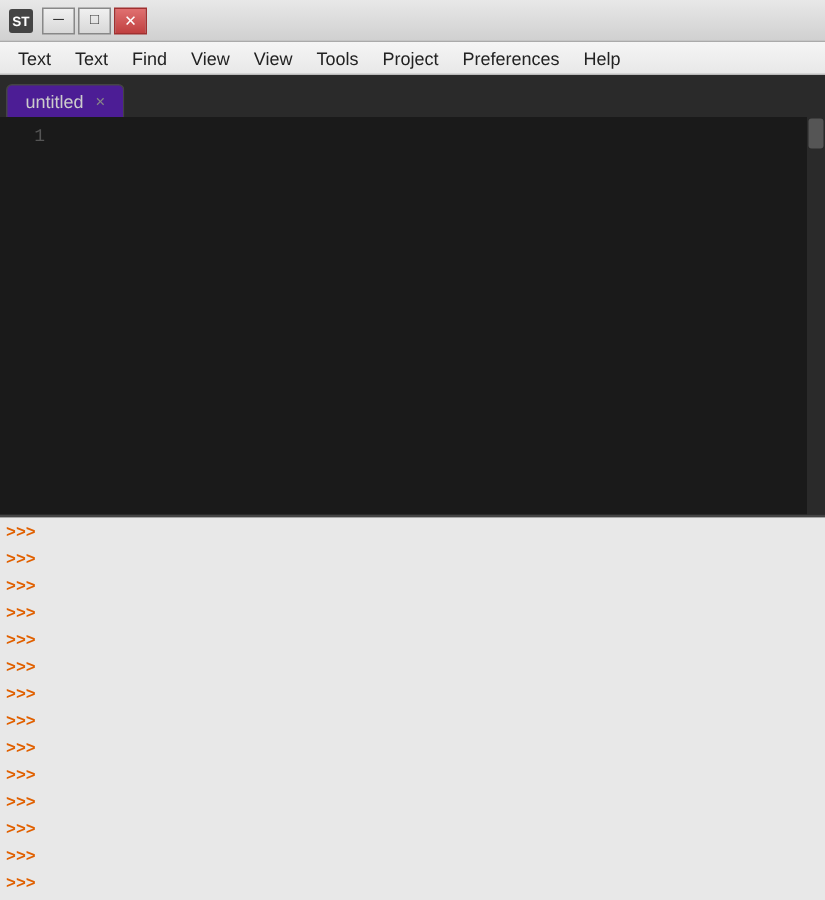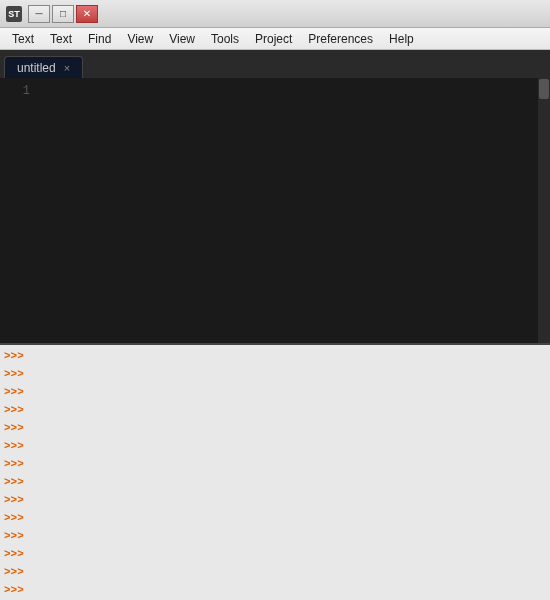--- a/index.html
+++ b/index.html
@@ -92,21 +92,21 @@
 
     
     #tab-bar {
       background: #2a2a2a;
       height: 28px;
       display: flex;
       align-items: flex-end;
       padding-left: 4px;
     }
     .editor-tab {
-      background: #0f172a;
+      background: #4c1d95;
       color: #ccc;
       font-size: 12px;
       padding: 4px 12px 3px 12px;
       border-top-left-radius: 4px;
       border-top-right-radius: 4px;
       display: flex;
       align-items: center;
       gap: 8px;
       cursor: pointer;
       border: 1px solid #444;

